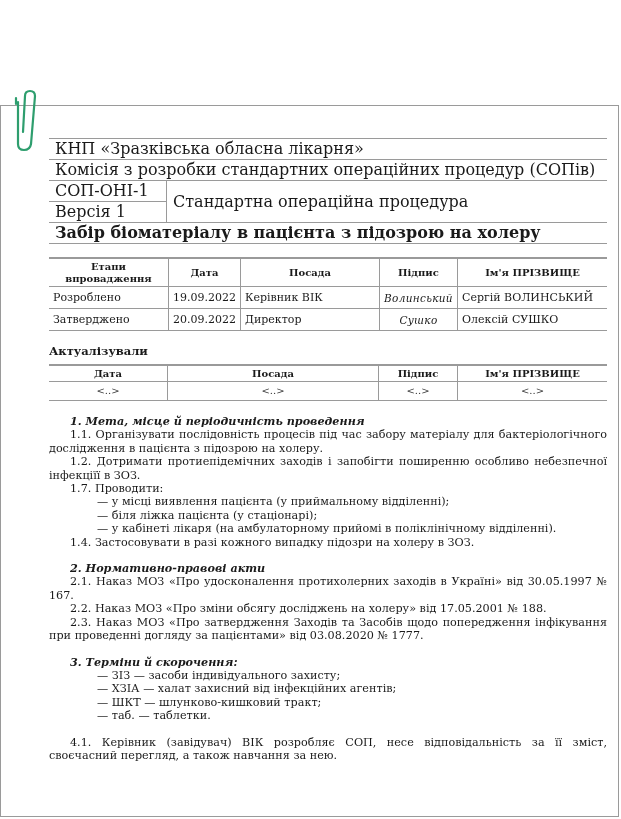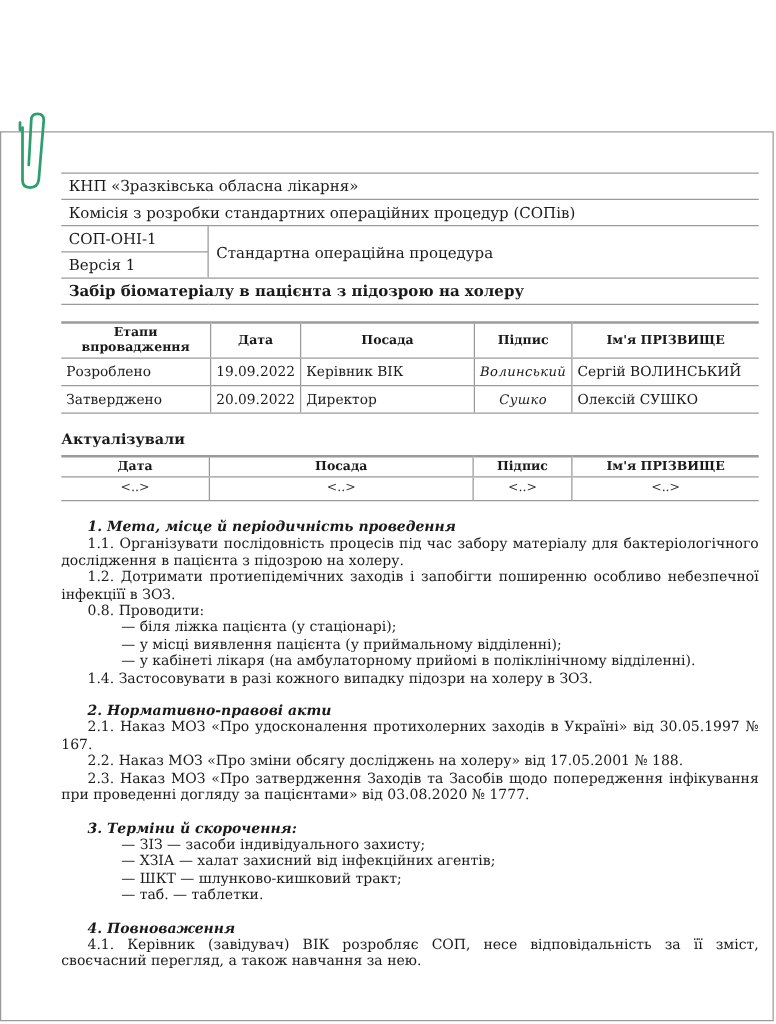--- a/index.html
+++ b/index.html
@@ -5,21 +5,21 @@
   html, body { margin:0; padding:0; background:#ffffff; }
   body { width:621px; height:819px; position:relative; overflow:hidden;
          font-family:"DejaVu Serif","Liberation Serif",serif; color:#1a1a1a; }
   .page-frame { position:absolute; left:0; top:105px; width:619px; height:712px;
                 border-top:1.5px solid #9a9a9a; border-right:1.5px solid #9a9a9a;
                 border-bottom:1.5px solid #9a9a9a; border-left:1.5px solid #9a9a9a; box-sizing:border-box; }
   .clip { position:absolute; left:12px; top:88px; width:26px; height:66px; z-index:3; }
   .content { position:absolute; left:49px; top:138px; width:558px; }
 
   
-  .htable { width:558px; border-collapse:collapse; font-size:12px; }
+  .htable { width:558px; border-collapse:collapse; font-size:16px; }
   .htable td { border-top:1.5px solid #9a9a9a; border-bottom:1.5px solid #9a9a9a; padding:2px 4px 2px 6px; height:16px; line-height:14px; }
   .htable td.vdiv { border-right:1.5px solid #9a9a9a; }
   .htable .bold { font-weight:bold; }
 
   
   .atable { width:558px; border-collapse:collapse; font-size:11px; margin-top:13px; }
   .atable th { font-size:10px; font-weight:bold; padding:2px 2px 1px 2px; height:12px; line-height:12px;
                border-top:2px solid #9a9a9a; border-bottom:1.5px solid #9a9a9a; }
   .atable td { padding:2px 4px; height:17px; line-height:16px; border-bottom:1.5px solid #9a9a9a; }
   .atable th + th, .atable td + td { border-left:1.5px solid #9a9a9a; }
@@ -116,23 +116,23 @@
         <td>&lt;..&gt;</td>
         <td>&lt;..&gt;</td>
       </tr>
     </tbody>
   </table>
 
   <div class="body s1">
     <div class="sec-title">1. Мета, місце й періодичність проведення</div>
     <div class="p">1.1. Організувати послідовність процесів під час забору матеріалу для бактеріологічного дослідження в пацієнта з підозрою на холеру.</div>
     <div class="p">1.2. Дотримати протиепідемічних заходів і запобігти поширенню особливо небезпечної інфекціїї в ЗОЗ.</div>
-    <div class="p">0.8. Проводити:</div>
+    <div class="p">1.7. Проводити:</div>
+    <div class="dash">— у місці виявлення пацієнта (у приймальному відділенні);</div>
     <div class="dash">— біля ліжка пацієнта (у стаціонарі);</div>
-    <div class="dash">— у місці виявлення пацієнта (у приймальному відділенні);</div>
     <div class="dash">— у кабінеті лікаря (на амбулаторному прийомі в поліклінічному відділенні).</div>
     <div class="p">1.4. Застосовувати в разі кожного випадку підозри на холеру в ЗОЗ.</div>
   </div>
 
   <div class="gap"></div>
 
   <div class="body">
     <div class="sec-title">2. Нормативно-правові акти</div>
     <div class="p">2.1. Наказ МОЗ «Про удосконалення протихолерних заходів в Україні» від 30.05.1997 № 167.</div>
     <div class="p">2.2. Наказ МОЗ «Про зміни обсягу досліджень на холеру» від 17.05.2001 № 188.</div>
@@ -145,17 +145,16 @@
     <div class="sec-title">3. Терміни й скорочення:</div>
     <div class="dash">— ЗІЗ — засоби індивідуального захисту;</div>
     <div class="dash">— ХЗІА — халат захисний від інфекційних агентів;</div>
     <div class="dash">— ШКТ — шлунково-кишковий тракт;</div>
     <div class="dash">— таб. — таблетки.</div>
   </div>
 
   <div class="gap"></div>
 
   <div class="body">
-    <div class="sec-title">4. Повноваження</div>
     <div class="p">4.1. Керівник (завідувач) ВІК розробляє СОП, несе відповідальність за її зміст, своєчасний перегляд, а також навчання за нею.</div>
   </div>
 
 </div>
 
 </body></html>

